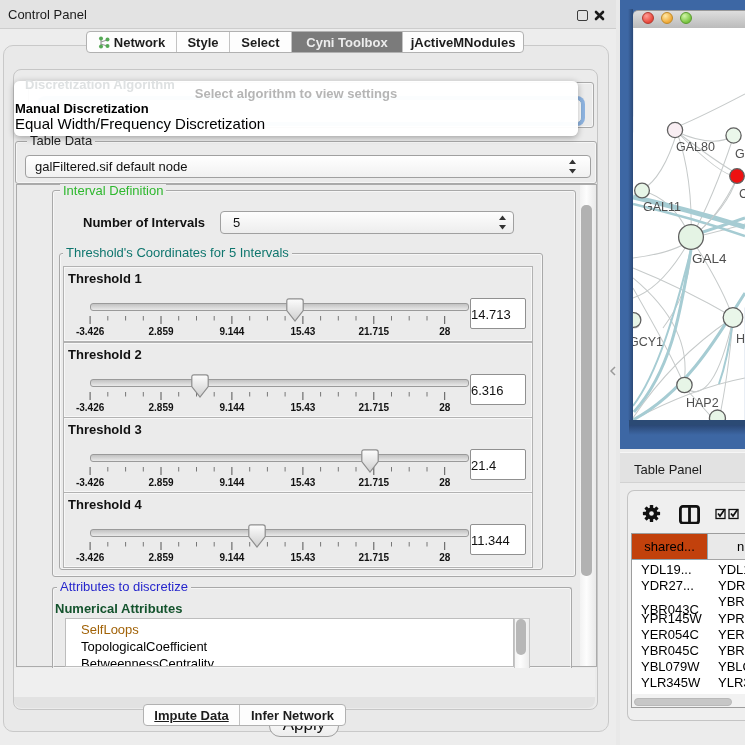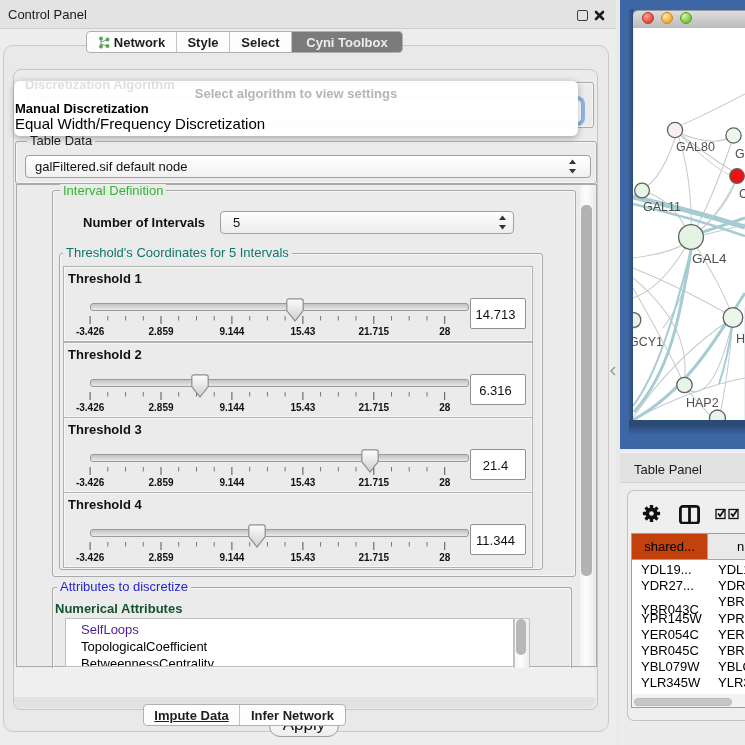--- a/index.html
+++ b/index.html
@@ -17,21 +17,21 @@
           font-size:13px;font-weight:bold;color:#1d1d1d;}
   .tabseg .seg{display:flex;align-items:center;justify-content:center;
                border-right:1px solid #c3c3c3;white-space:nowrap;}
   .tabseg .seg:last-child{border-right:none;}
   .tabseg .sel{background:#7b7b7b;color:#ededed;}
   .thbox{position:absolute;left:63px;width:468px;height:74px;
          border:1px solid #b2b2b2;box-shadow:inset 0 0 0 1px rgba(255,255,255,.6);}
   .thtitle{position:absolute;left:4px;top:4px;font-size:13px;font-weight:bold;color:#111;}
   .valbox{position:absolute;left:406px;top:31px;width:56px;height:31px;box-sizing:border-box;background:#fff;
           border:1px solid #909090;border-radius:2px;font-size:13px;color:#111;
-          text-align:center;line-height:31px;padding-right:5px;}
+          text-align:left;line-height:31px;padding-right:5px;}
   .track{position:absolute;left:26px;top:36px;width:377px;height:6px;border-radius:3px;
          border:1px solid #9a9a9a;background:linear-gradient(#c2c2c2,#e9e9e9);}
   .sliderlabels{position:absolute;top:59px;left:0;width:100%;font-size:10px;font-weight:bold;color:#111;}
   .sliderlabels span{position:absolute;transform:translateX(-50%);}
   .thumb{position:absolute;top:31px;width:18px;height:24px;}
   .row{position:absolute;left:0;width:100%;font-size:13px;color:#000;white-space:nowrap;}
 </style>
 </head>
 <body>
 
@@ -54,20 +54,21 @@
     <svg width="12" height="13" viewBox="0 0 12 13" style="margin-right:4px;">
       <path d="M3 3 L3 10 M3 6 L9 4 M3 8 L9 10" stroke="#9a9a9a" stroke-width="1.2" fill="none"></path>
       <circle cx="3" cy="2.5" r="2" fill="#55a855"></circle>
         <circle cx="3" cy="10.5" r="2" fill="#55a855"></circle>
       <circle cx="9.5" cy="3.5" r="2" fill="#55a855"></circle>
         <circle cx="9.5" cy="10" r="2" fill="#55a855"></circle>
     </svg>Network</div>
   <div class="seg" style="width:52px;">Style</div>
   <div class="seg" style="width:61px;">Select</div>
   <div class="seg sel" style="width:110px;">Cyni Toolbox</div>
+  <div class="seg" style="width:120px;">jActiveMNodules</div>
 </div>
 
 <div class="groupbox" style="left:28px;top:82px;width:564px;height:44px;"></div>
 <div class="abs" style="left:40px;top:99px;width:540px;height:22px;border-radius:5px;background:#fff;
      box-shadow:0 0 0 3px rgba(110,160,220,.75);border:1px solid #8ab0d8;"></div>
 
 <div class="groupbox" style="left:15px;top:141px;width:580px;height:41px;"></div>
 <div class="glabel" style="left:27px;top:134px;color:#222;">Table Data</div>
 <div class="combo" style="left:25px;top:155px;width:564px;height:21px;">
   <span style="position:absolute;left:9px;top:3px;">galFiltered.sif default node</span>
@@ -282,21 +283,21 @@
       </defs>
     <path d="M3 0.8 H15 Q17.2 0.8 17.2 3 V12.5 L9 23 L0.8 12.5 V3 Q0.8 0.8 3 0.8 Z" fill="url(#tg4)" stroke="#8d8d8d" stroke-width="1.2"></path>
   </svg>
   <div class="valbox">11.344</div>
 </div>
 
 <div class="groupbox" style="left:52px;top:587px;width:518px;height:80px;border-bottom:none;border-radius:3px 3px 0 0;"></div>
 <div class="glabel" style="left:57px;top:580px;color:#2626cc;">Attributes to discretize</div>
 <div class="abs" style="left:55px;top:601px;font-size:13px;font-weight:bold;color:#14532d;">Numerical Attributes</div>
 <div class="abs" style="left:65px;top:618px;width:447px;height:47px;background:#fff;border:1px solid #bdbdbd;overflow:hidden;">
-  <div style="position:absolute;left:15px;top:3px;font-size:13px;color:#4c1d95;">SelfLoops</div>
+  <div style="position:absolute;left:15px;top:3px;font-size:13px;color:#a16207;">SelfLoops</div>
   <div style="position:absolute;left:15px;top:20px;font-size:13px;color:#000;">TopologicalCoefficient</div>
   <div style="position:absolute;left:15px;top:37px;font-size:13px;color:#000;">BetweennessCentrality</div>
 </div>
 <div class="abs" style="left:514px;top:618px;width:14px;height:49px;background:linear-gradient(90deg,#f4f4f4,#fdfdfd 40%,#ececec);border:1px solid #c6c6c6;"></div>
 <div class="abs" style="left:516px;top:619px;width:10px;height:36px;background:#b7b7b7;border-radius:5px;"></div>
 
 <div class="abs" style="left:14px;top:668px;width:581px;height:29px;background:#efefef;"></div>
 <div class="abs" style="left:14px;top:697px;width:581px;height:11px;background:#e2e2e2;border-radius:0 0 8px 8px;"></div>
 <div class="abs" style="left:269px;top:670px;width:68px;height:22px;background:linear-gradient(#fefefe,#ededed);
      border:1px solid #9f9f9f;border-radius:11px;text-align:center;line-height:22px;font-size:17px;color:#111;margin-top:43px;">Apply</div>

